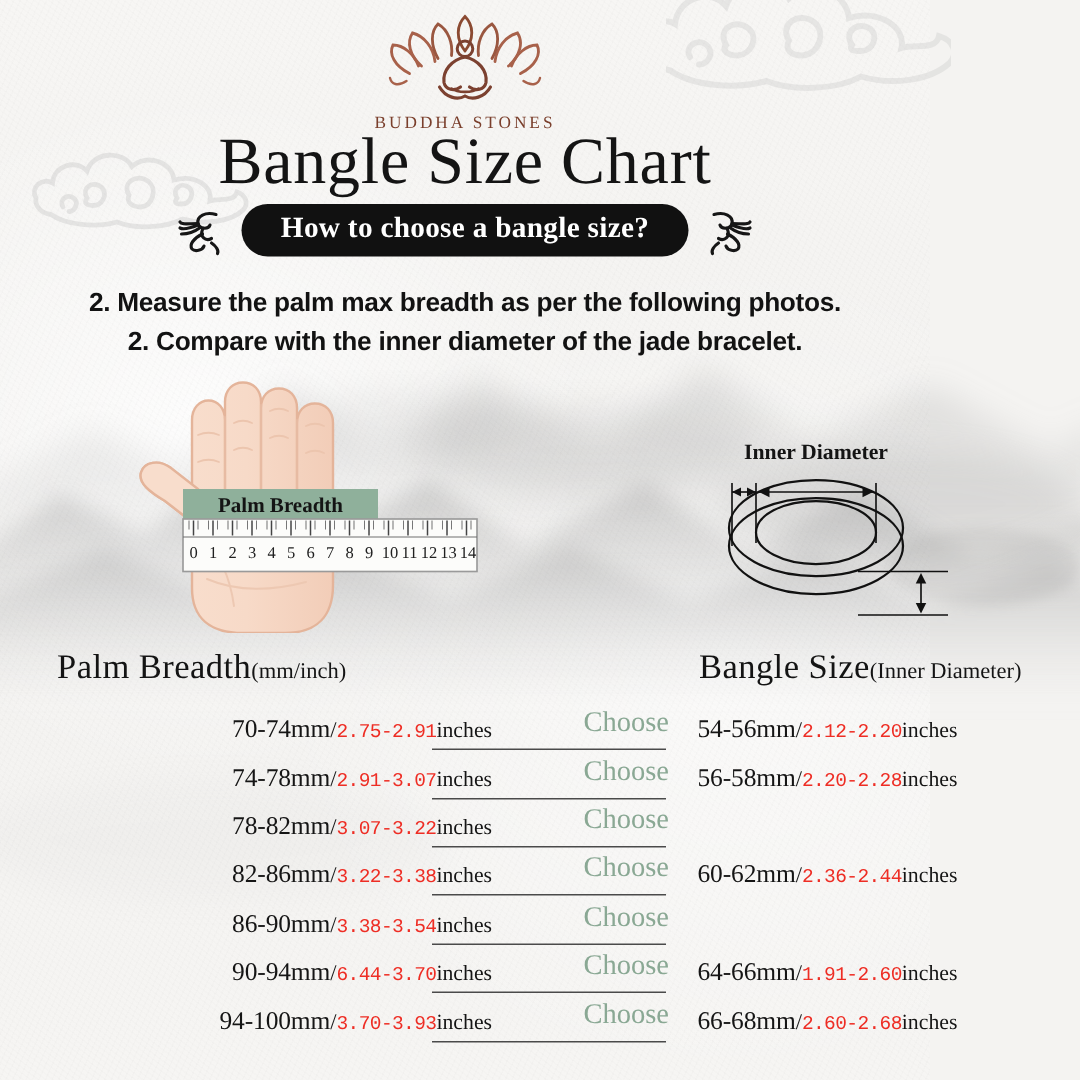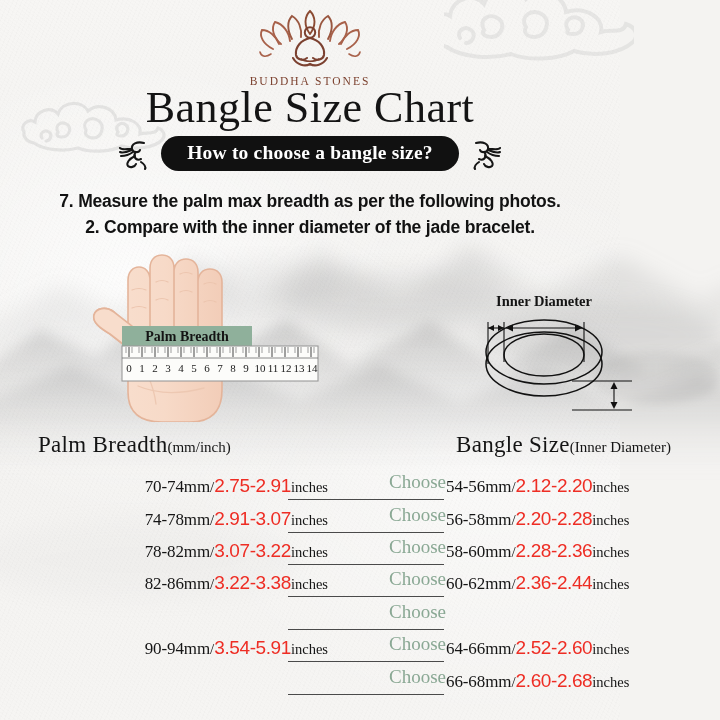--- a/index.html
+++ b/index.html
@@ -140,21 +140,21 @@
   .tbl-head {
     position: absolute;
     font-family: "Liberation Serif", serif;
     color: #141414;
     white-space: nowrap;
   }
   .tbl-head .big { font-size: 23px; letter-spacing: 0.3px; }
   .tbl-head .sub { font-size: 15px; }
 
   #head-left  { left: 38px;  top: 432px; }
-  #head-right { left: 456px; top: 432px; }
+  #head-right { left: 466px; top: 432px; }
 
   .rows {
     position: absolute;
     top: 470px;
     left: 0;
     width: 720px;
   }
   .row {
     position: relative;
     height: 32.4px;
@@ -166,29 +166,29 @@
     position: absolute;
     white-space: nowrap;
     font-family: "Liberation Serif", serif;
     color: #151515;
     top: 50%;
     transform: translateY(-50%);
   }
   .mm    { font-size: 17px; letter-spacing: -0.1px; }
   .slash { font-size: 15px; }
   .inch-val {
-    font-family: Liberation Sans, sans-serif;
-    font-size: 19px;
+    font-family: Liberation Mono, monospace;
+    font-size: 13px;
     color: #ee2d24;
     letter-spacing: -0.4px;
   }
   .inch-unit { font-size: 14.5px; }
 
   .cell-left  { right: 392px; text-align: right; }
-  .cell-right { left: 446px; }
+  .cell-right { left: 465px; }
 
   
   .choose-wrap {
     position: absolute;
     left: 286px;
     top: 50%;
     transform: translateY(-50%);
     width: 160px;
     height: 30px;
   }
@@ -343,21 +343,21 @@
         <path d="M19,13 C24,15 29,16 31,15"></path>
         <path d="M18,15 C22,18 27,19 30,19"></path>
         <path d="M16,16 C18,21 14,24 10,22"></path>
         <path d="M16,19 C22,22 25,26 23,29 C21,31 16,30 15,27"></path>
         <path d="M10,25 C7,27 5,30 6,32"></path>
       </g>
     </svg>
   </div>
 
   <div class="instructions">
-    <div>7. Measure the palm max breadth as per the following photos.</div>
+    <div>2. Measure the palm max breadth as per the following photos.</div>
     <div>2. Compare with the inner diameter of the jade bracelet.</div>
   </div>
 
   <svg class="illus-hand" viewBox="0 0 250 170">
     <defs>
       <linearGradient id="skin" x1="0" y1="0" x2="1" y2="0">
         <stop offset="0%" stop-color="#f9e0d0"></stop>
         <stop offset="55%" stop-color="#f7dac8"></stop>
         <stop offset="100%" stop-color="#f2cdb8"></stop>
       </linearGradient>
@@ -546,45 +546,46 @@
           <div class="choose-line"></div>
         </div>
         <div class="cell cell-right"><span class="mm">56-58mm</span><span class="slash">/</span><span class="inch-val">2.20-2.28</span><span class="inch-unit">inches</span></div>
       </div>
       <div class="row">
         <div class="cell cell-left"><span class="mm">78-82mm</span><span class="slash">/</span><span class="inch-val">3.07-3.22</span><span class="inch-unit">inches</span></div>
         <div class="choose-wrap">
           <div class="choose-label">Choose</div>
           <div class="choose-line"></div>
         </div>
-        <div class="cell cell-right"><span class="mm">58-60mm</span><span class="slash">/</span><span class="inch-val">2.28-2.36</span><span class="inch-unit">inches</span></div>
       </div>
       <div class="row">
         <div class="cell cell-left"><span class="mm">82-86mm</span><span class="slash">/</span><span class="inch-val">3.22-3.38</span><span class="inch-unit">inches</span></div>
         <div class="choose-wrap">
           <div class="choose-label">Choose</div>
           <div class="choose-line"></div>
         </div>
         <div class="cell cell-right"><span class="mm">60-62mm</span><span class="slash">/</span><span class="inch-val">2.36-2.44</span><span class="inch-unit">inches</span></div>
       </div>
       <div class="row">
-        <div class="choose-wrap">
-          <div class="choose-label">Choose</div>
-          <div class="choose-line"></div>
-        </div>
-      </div>
-      <div class="row">
-        <div class="cell cell-left"><span class="mm">90-94mm</span><span class="slash">/</span><span class="inch-val">3.54-5.91</span><span class="inch-unit">inches</span></div>
-        <div class="choose-wrap">
-          <div class="choose-label">Choose</div>
-          <div class="choose-line"></div>
-        </div>
-        <div class="cell cell-right"><span class="mm">64-66mm</span><span class="slash">/</span><span class="inch-val">2.52-2.60</span><span class="inch-unit">inches</span></div>
-      </div>
-      <div class="row">
+        <div class="cell cell-left"><span class="mm">86-90mm</span><span class="slash">/</span><span class="inch-val">3.38-3.54</span><span class="inch-unit">inches</span></div>
+        <div class="choose-wrap">
+          <div class="choose-label">Choose</div>
+          <div class="choose-line"></div>
+        </div>
+      </div>
+      <div class="row">
+        <div class="cell cell-left"><span class="mm">90-94mm</span><span class="slash">/</span><span class="inch-val">6.44-3.70</span><span class="inch-unit">inches</span></div>
+        <div class="choose-wrap">
+          <div class="choose-label">Choose</div>
+          <div class="choose-line"></div>
+        </div>
+        <div class="cell cell-right"><span class="mm">64-66mm</span><span class="slash">/</span><span class="inch-val">1.91-2.60</span><span class="inch-unit">inches</span></div>
+      </div>
+      <div class="row">
+        <div class="cell cell-left"><span class="mm">94-100mm</span><span class="slash">/</span><span class="inch-val">3.70-3.93</span><span class="inch-unit">inches</span></div>
         <div class="choose-wrap">
           <div class="choose-label">Choose</div>
           <div class="choose-line"></div>
         </div>
         <div class="cell cell-right"><span class="mm">66-68mm</span><span class="slash">/</span><span class="inch-val">2.60-2.68</span><span class="inch-unit">inches</span></div>
       </div>
     </div>
 
 </div>
 

